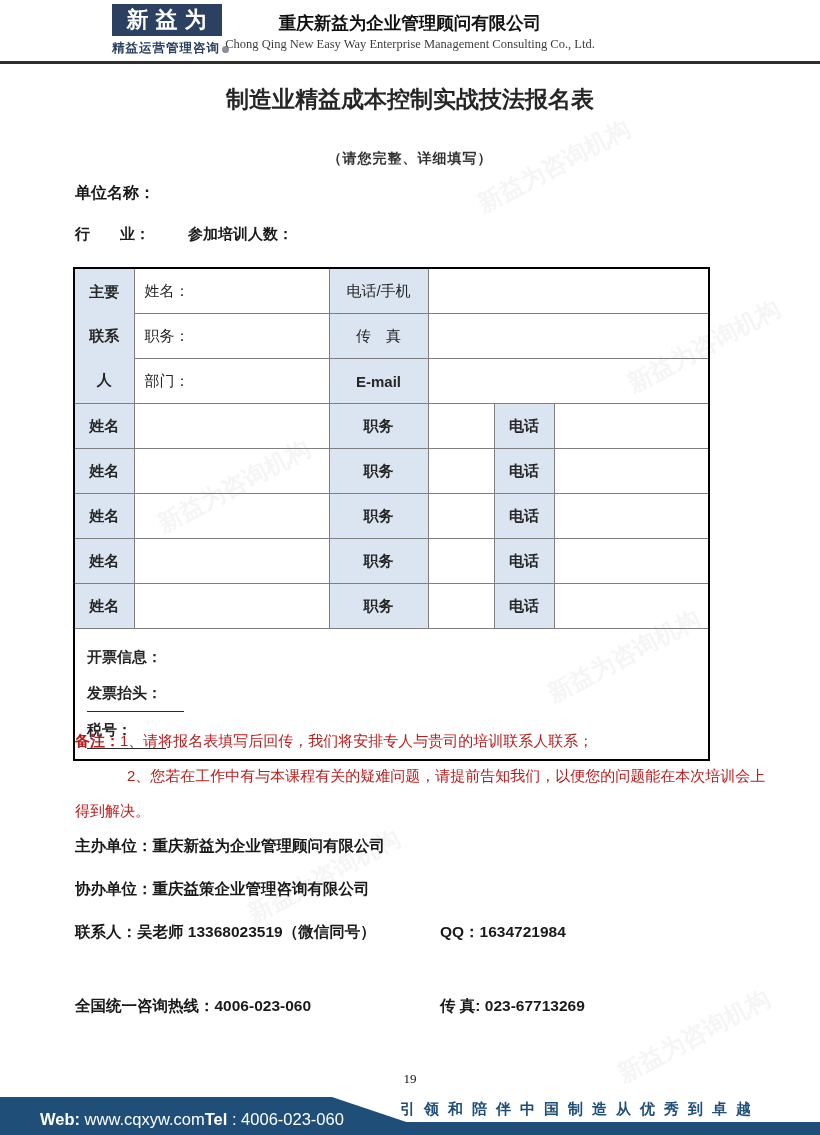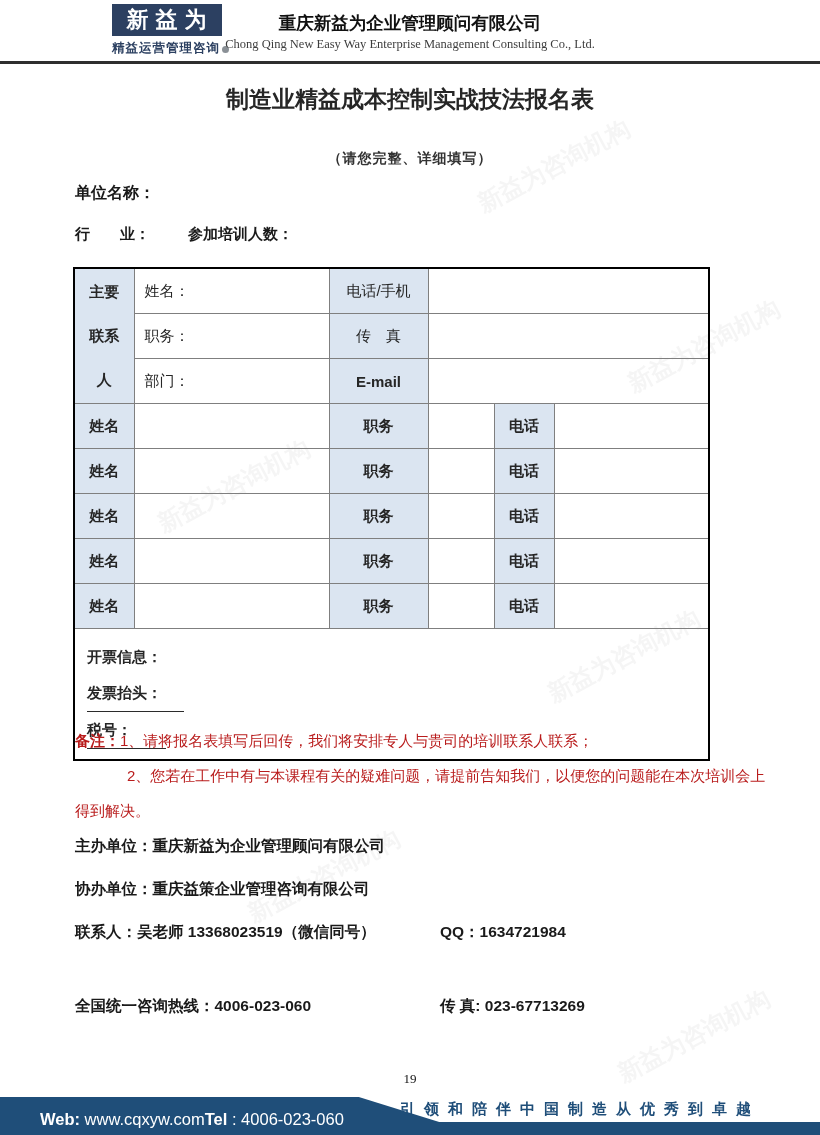--- a/index.html
+++ b/index.html
@@ -59,21 +59,21 @@
   .row-contact{top:922px;}
   .row-hotline{top:996px;}
   .col1{width:365px;flex:0 0 365px;}
 
   
   .page-num{left:0;right:0;top:1071px;text-align:center;font-size:13px;color:#111;
     font-family:"Liberation Serif","DejaVu Serif",serif;}
   .footer-strip{left:0;right:0;top:1122px;height:13px;background:#1f4e79;}
   .footer-poly{left:0;top:1097px;width:445px;height:38px;background:#1f4e79;
     -webkit-clip-path:polygon(0 0,74.6% 0,100% 100%,0 100%);
-    clip-path:polygon(0 0,74.6% 0,100% 100%,0 100%);padding-left:36px;}
+    clip-path:polygon(0 0,74.6% 0,100% 100%,0 100%);}
   .footer-webtel{position:absolute;left:40px;top:13px;color:#fff;font-size:16.5px;white-space:nowrap;}
   .footer-webtel b{font-weight:bold;}
   .footer-slogan{left:400px;top:1100px;font-size:15px;font-weight:bold;color:#1f4e79;
     letter-spacing:9px;white-space:nowrap;}
 
   
   .wm{position:absolute;font-size:24px;color:rgba(90,90,90,0.06);font-weight:bold;
       transform:rotate(-28deg);white-space:nowrap;pointer-events:none;}
 </style>
 </head>

